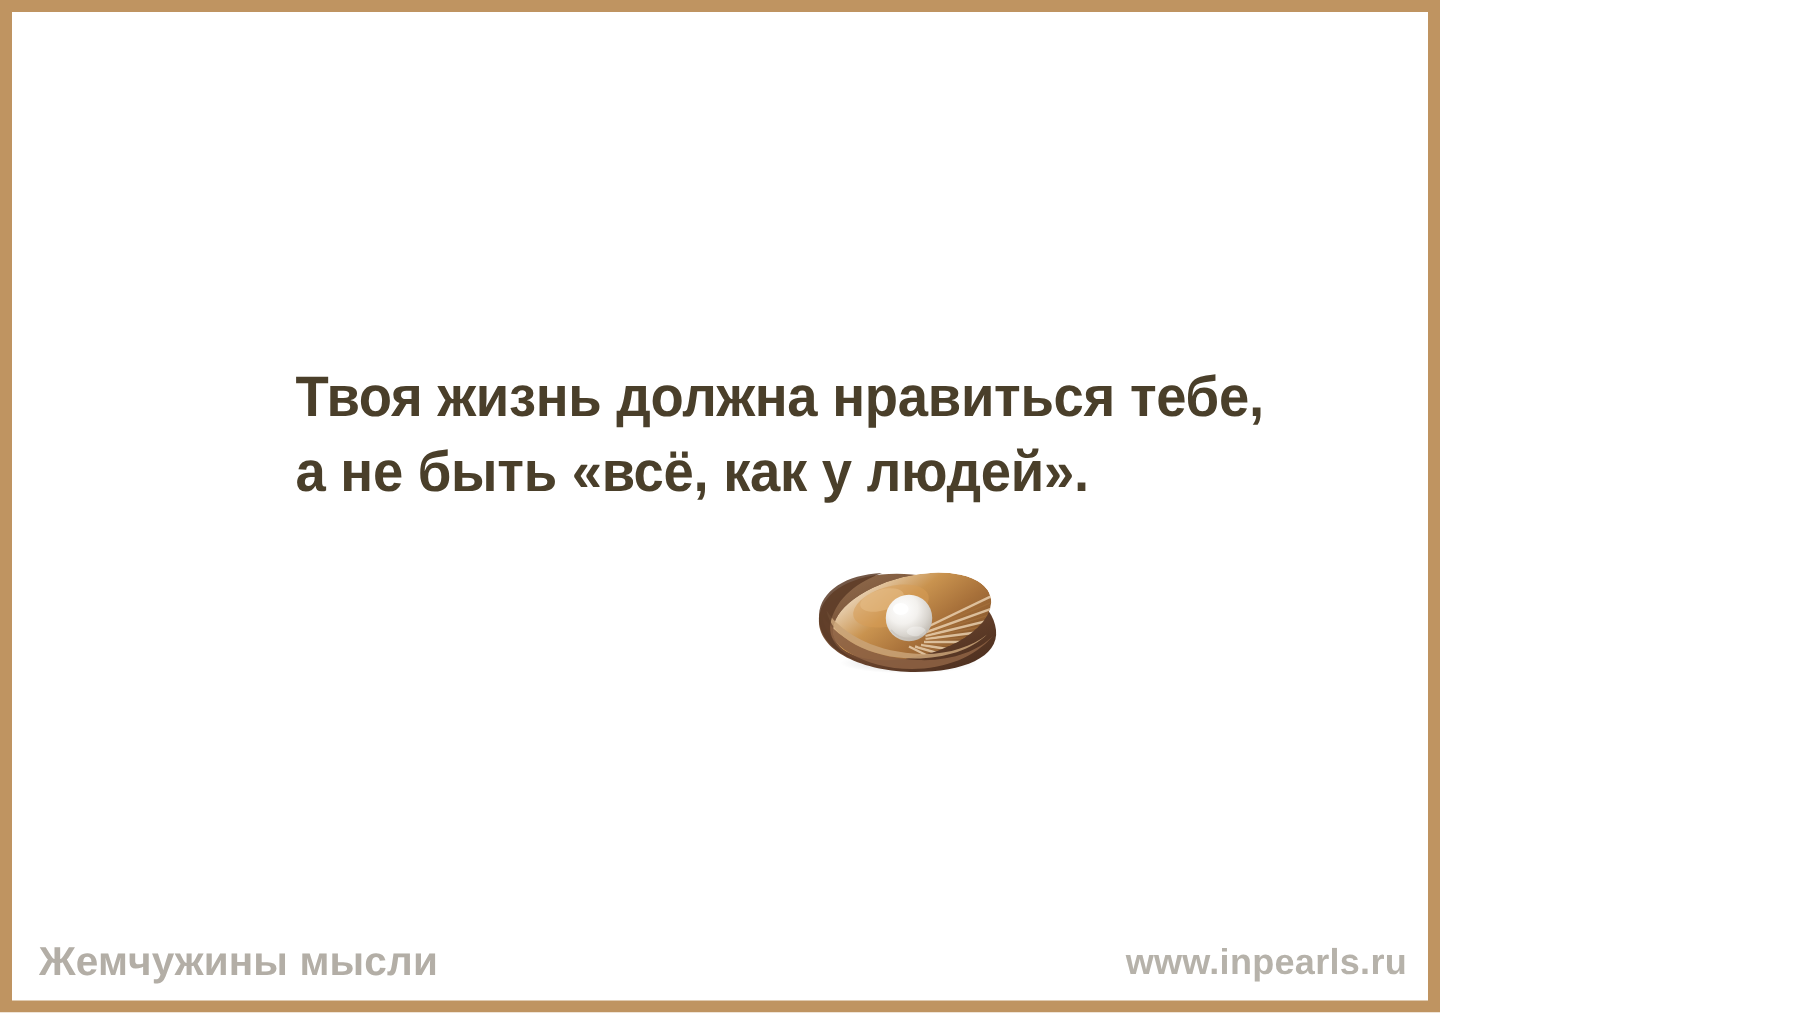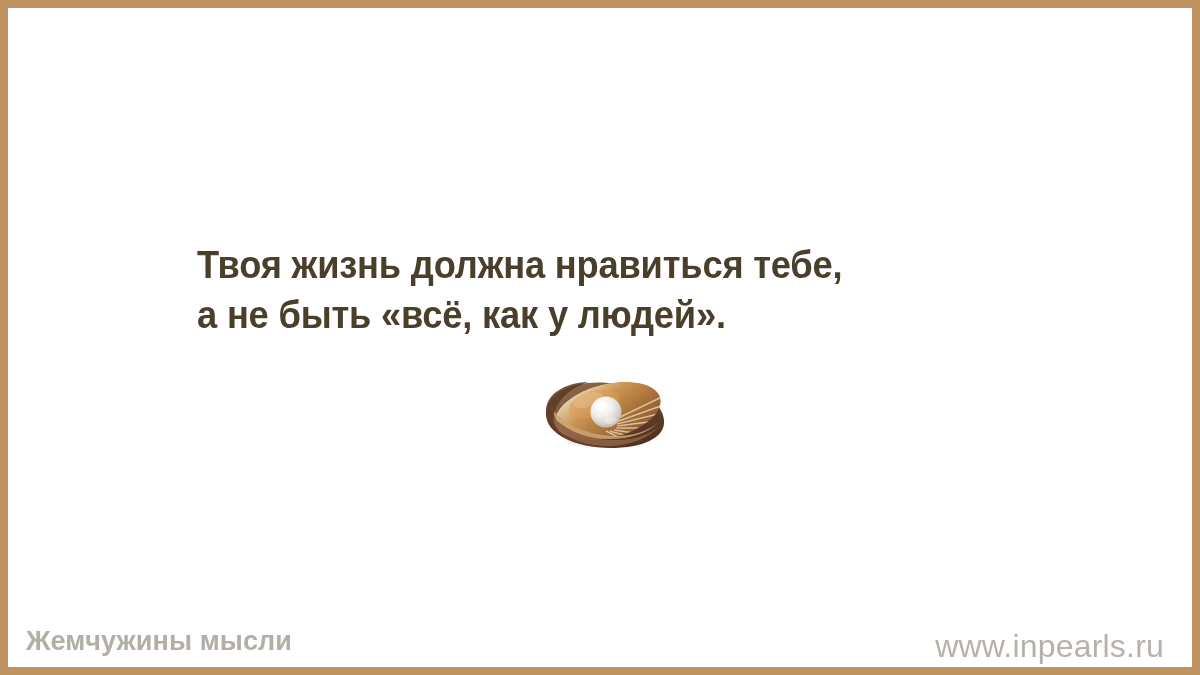--- a/index.html
+++ b/index.html
@@ -6,21 +6,21 @@
     margin: 0;
     padding: 0;
     background: #ffffff;
   }
   body {
     font-family: "Liberation Sans", sans-serif;
   }
 
   #page {
     position: relative;
-    width: 1200px;
+    width: 960px;
     height: 675px;
     box-sizing: border-box;
     background: #ffffff;
     border: 8px solid #bf9461;
     overflow: hidden;
   }
 
   
   .quote-block {
     position: absolute;
@@ -60,26 +60,27 @@
     left: 18px;
     top: 618px;
     font-size: 27px;
     font-weight: bold;
     color: #b3aea6;
     letter-spacing: 0.1px;
     white-space: nowrap;
   }
   .footer-right {
     position: absolute;
-    right: 28px;
+    right: 14px;
     top: 620px;
-    font-size: 32px;
+    font-size: 24px;
     color: #b6b2aa;
     letter-spacing: 0.2px;
     white-space: nowrap;
+    font-weight: bold;
   }
 </style>
 </head>
 <body>
 
 <div id="page">
 
   <div class="quote-block">
     <div class="quote-line">Твоя жизнь должна нравиться тебе,</div>
     <div class="quote-line">а не быть «всё, как у людей».</div>

